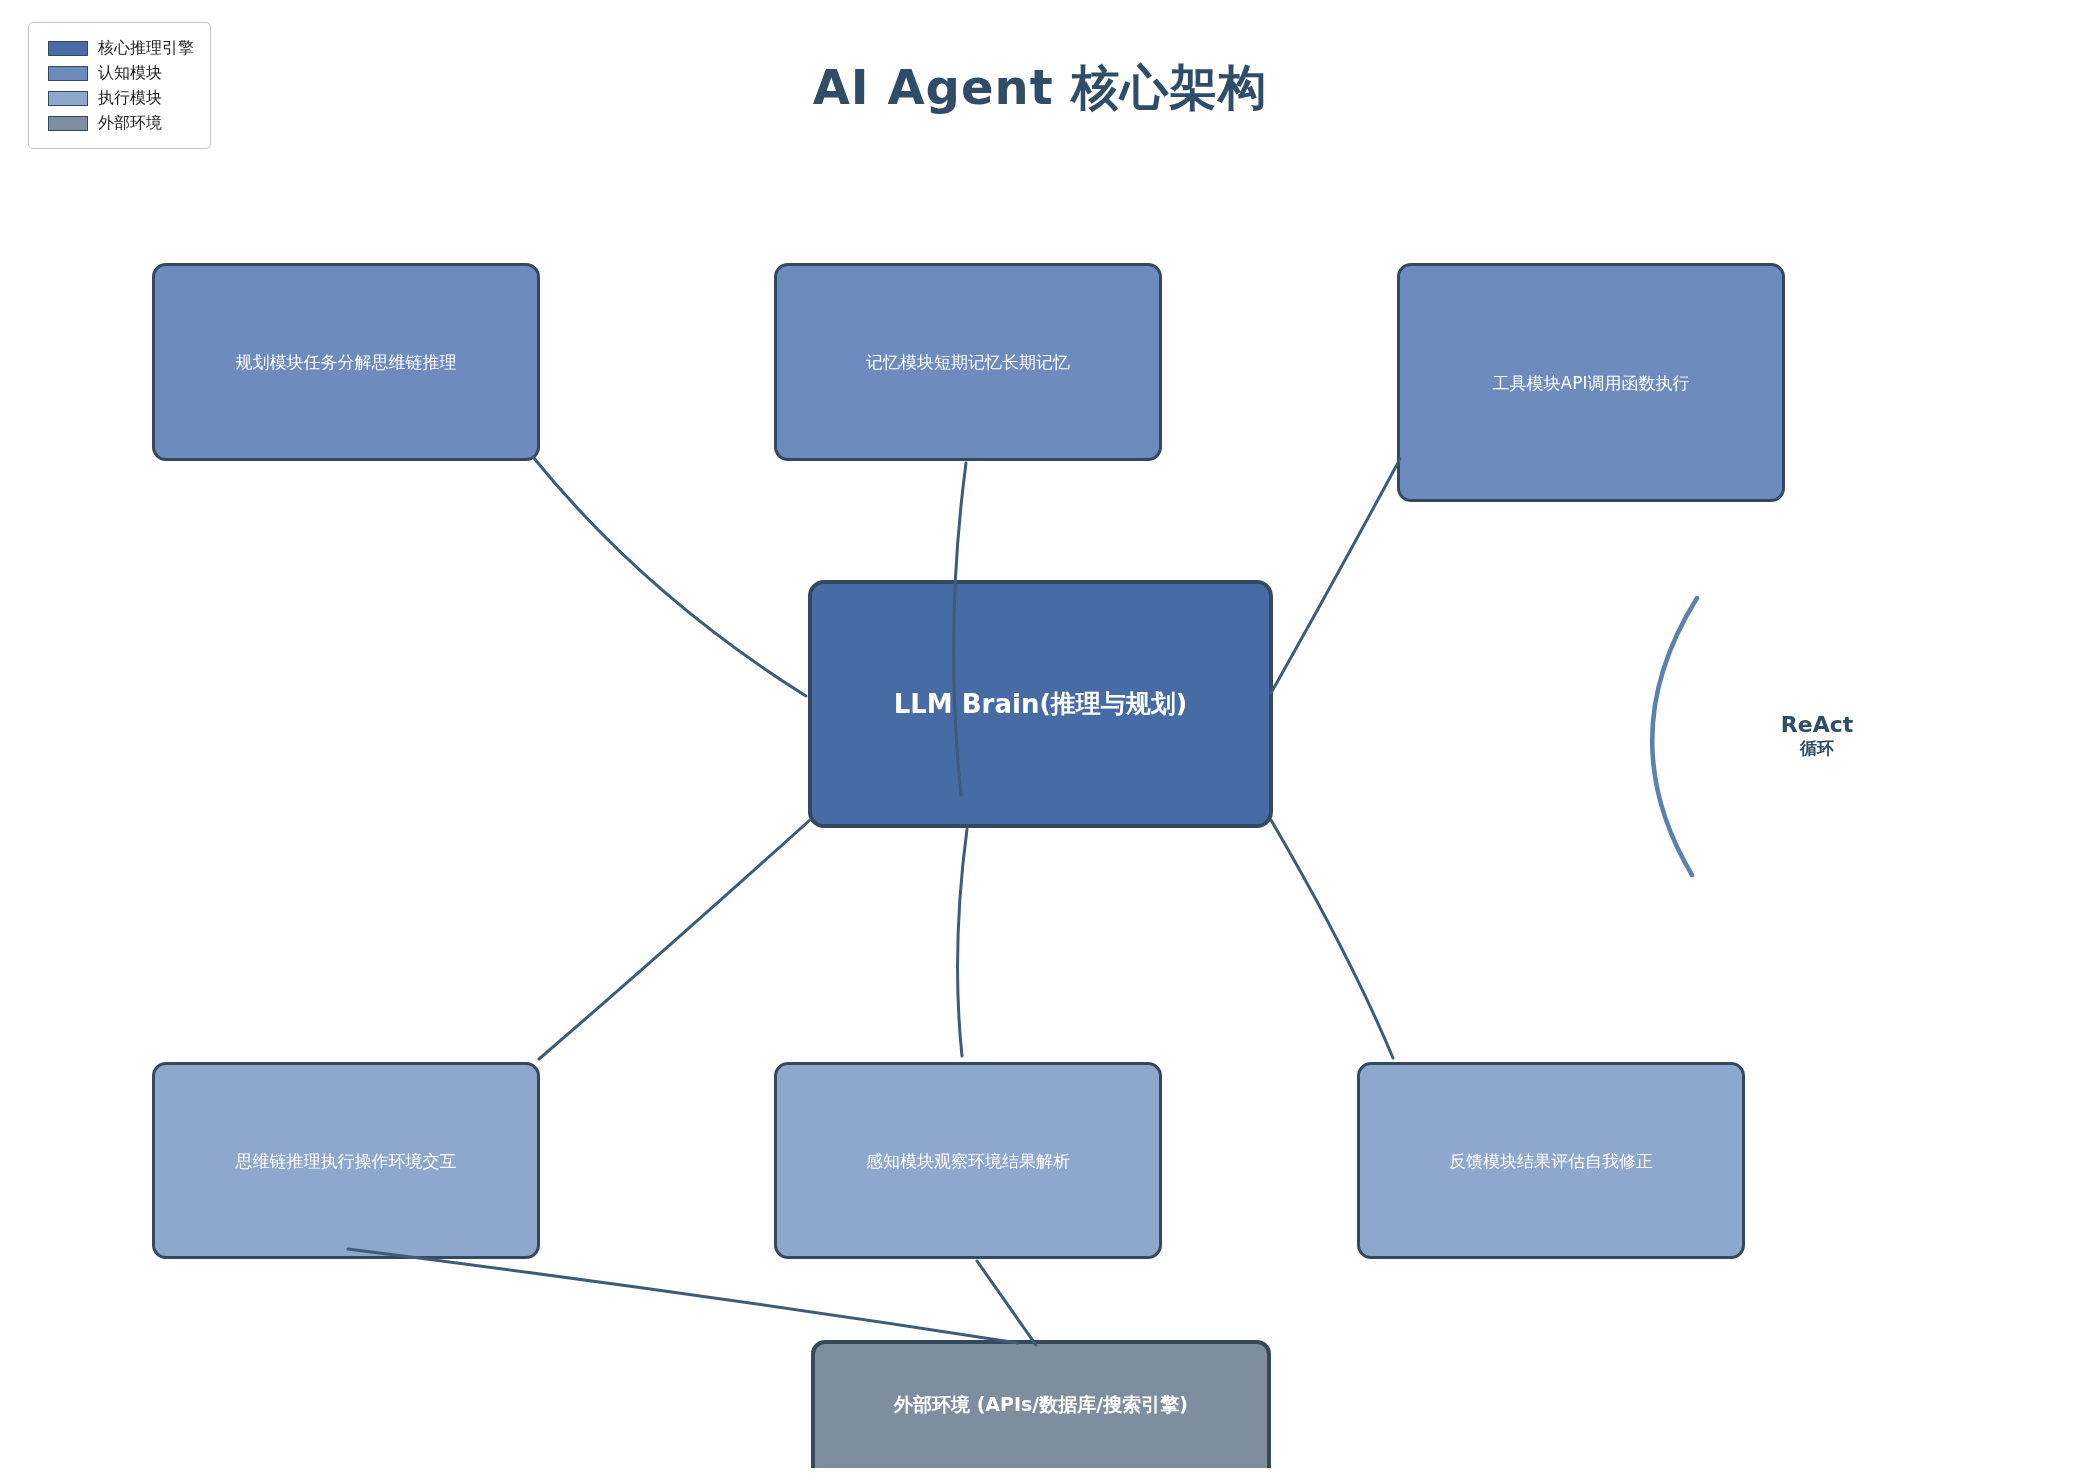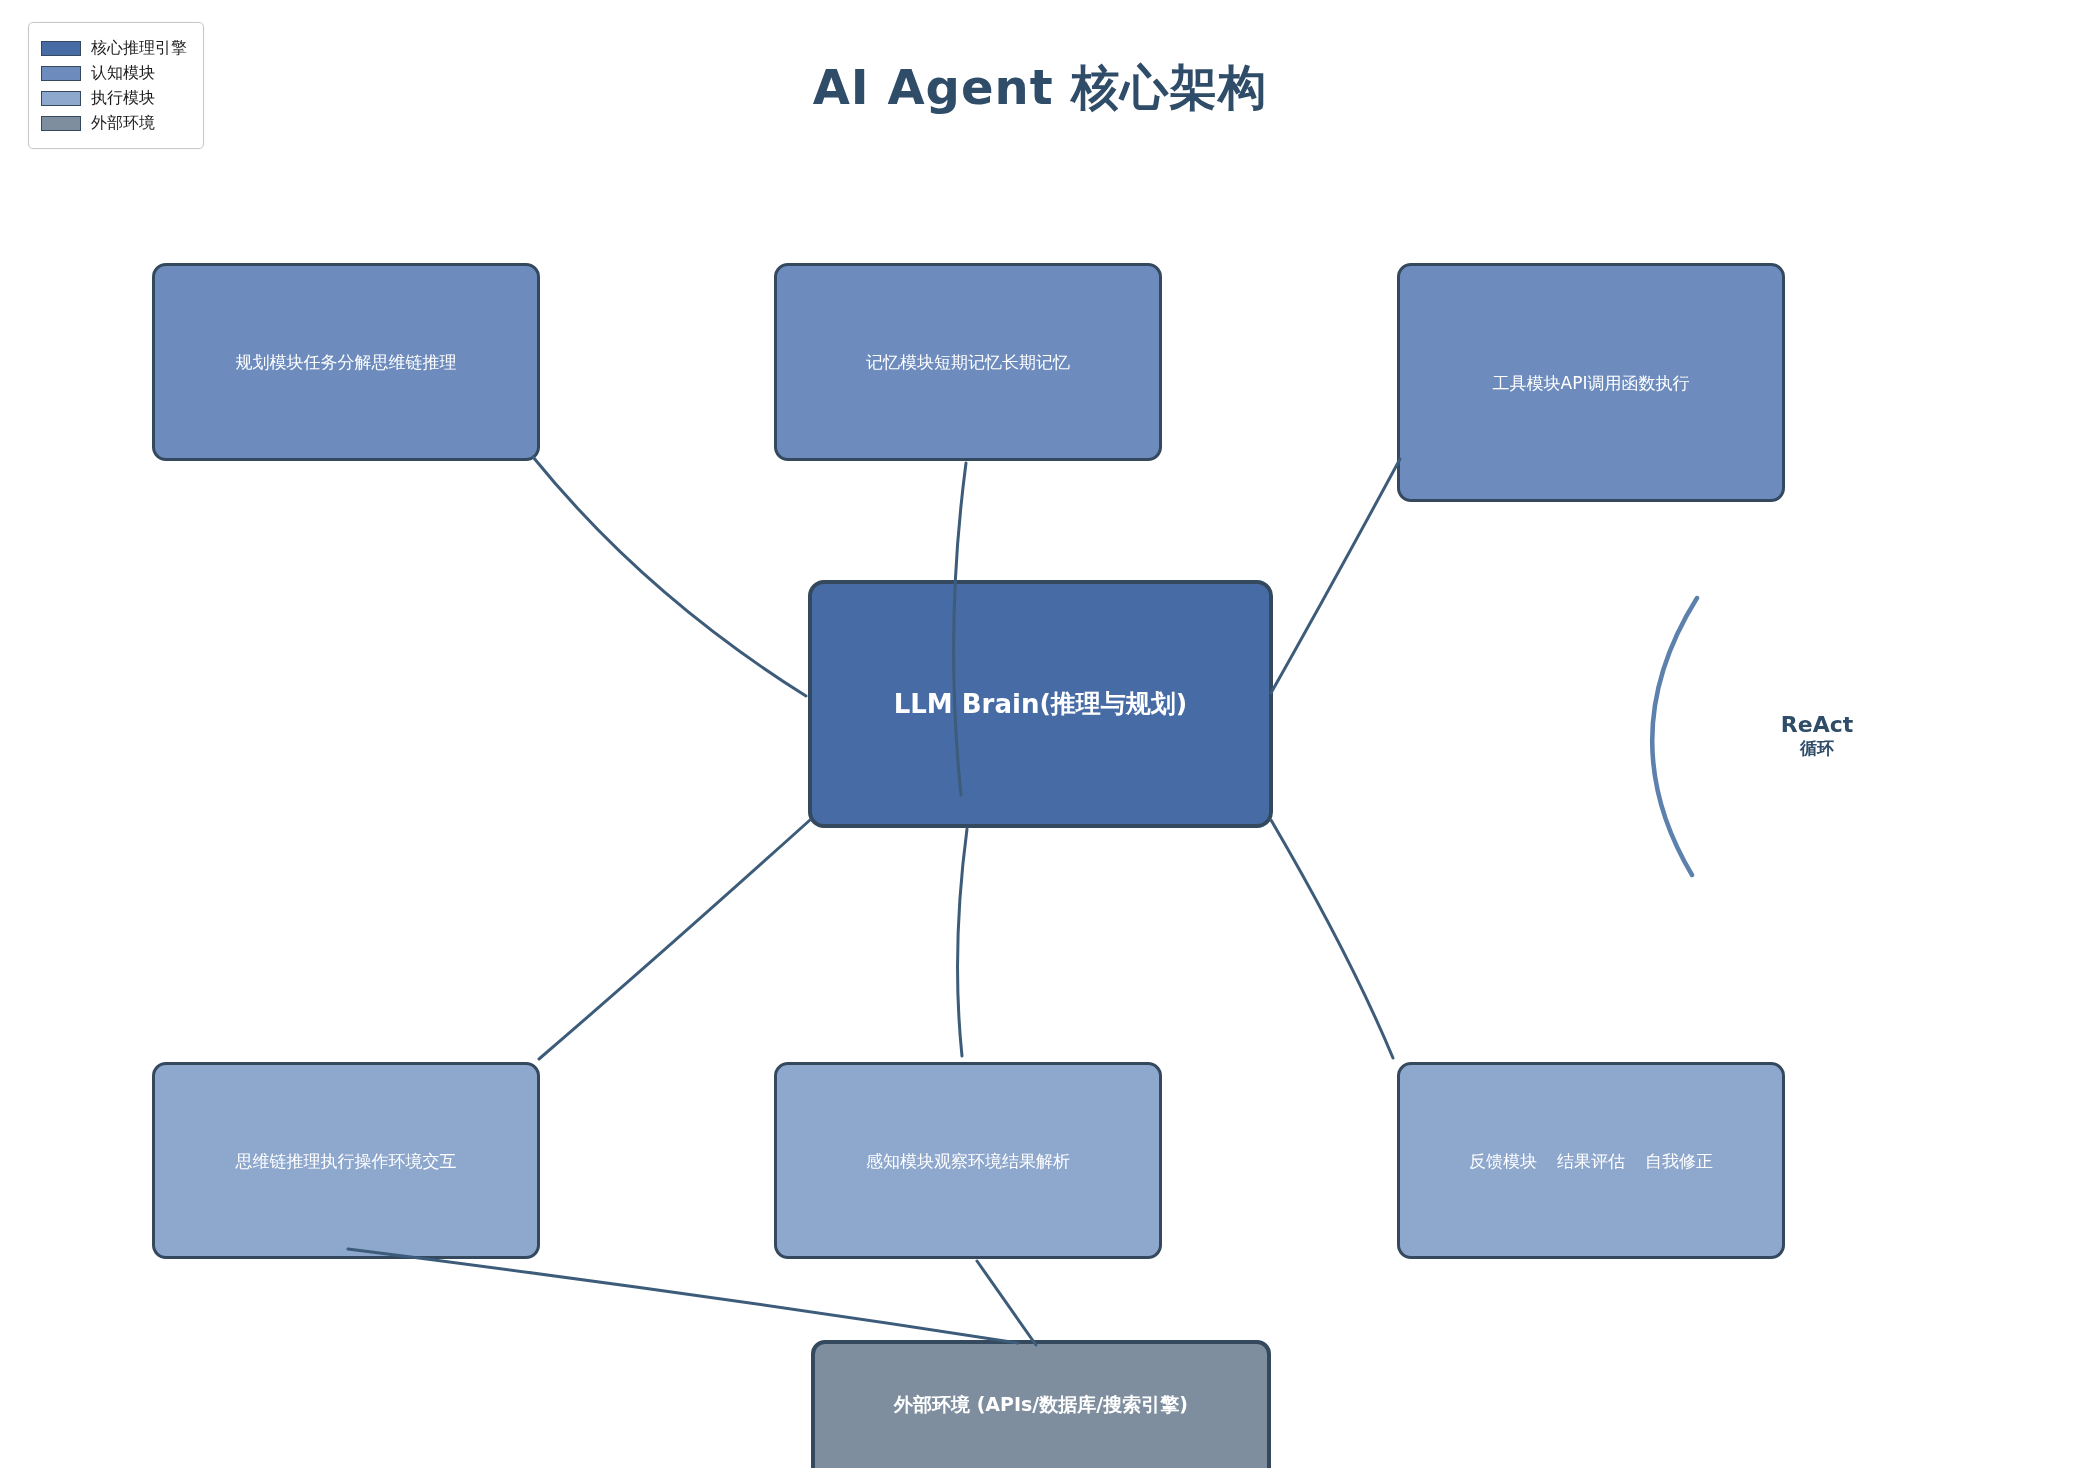--- a/index.html
+++ b/index.html
@@ -5,41 +5,41 @@
   html,body{margin:0;padding:0;background:#ffffff;}
   .canvas{position:relative;width:2080px;height:1480px;background:#ffffff;overflow:hidden;
           font-family:"DejaVu Sans","Liberation Sans",sans-serif;}
 
   
   .title{position:absolute;left:0;top:56px;width:2080px;text-align:center;
          font-size:48px;font-weight:bold;color:#2f4d68;letter-spacing:1px;}
 
   
   .legend{position:absolute;left:28px;top:22px;background:#ffffff;
-          border:1px solid #c8c8c8;border-radius:5px;padding:11px 16px 11px 12px;
+          border:1px solid #c8c8c8;border-radius:5px;padding:11px 16px 11px 19px;
           box-shadow:0 0 0 1px rgba(0,0,0,0.02);}
   .legend-row{display:flex;align-items:center;height:22px;margin:3px 0;}
   .legend-swatch{width:38px;height:13px;border:1.5px solid #34495e;margin-right:10px;flex:0 0 auto;}
   .legend-label{font-size:16px;color:#1c1c1c;white-space:nowrap;}
 
   
   .node{position:absolute;box-sizing:border-box;border:3px solid #34495e;border-radius:14px;
         display:flex;flex-direction:row;justify-content:center;align-items:center;
         color:#ffffff;font-size:17px;line-height:22px;text-align:center;}
   .node span{display:block;}
 
   #planning  {left:152px; top:263px;  width:388px;height:198px;}
   #memory    {left:774px; top:263px;  width:388px;height:198px;}
   #tools     {left:1397px;top:263px;  width:388px;height:239px;}
   #llm       {left:808px; top:580px;  width:465px;height:248px;border-width:4px;border-radius:16px;
               font-size:26px;font-weight:bold;line-height:30px;}
   #llm .sub  {font-size:25px;}
   #action    {left:152px; top:1062px; width:388px;height:197px;}
   #perception{left:774px; top:1062px; width:388px;height:197px;}
-  #feedback  {left:1397px;top:1062px; width:388px;height:197px;gap:20px;}
+  #feedback  {left:1357px;top:1062px; width:388px;height:197px;}
 
   
   .env-wrap{position:absolute;left:811px;top:1340px;width:460px;height:128px;overflow:hidden;}
   .env-box{box-sizing:border-box;width:100%;height:170px;border:4px solid #34495e;border-radius:14px;
            display:flex;justify-content:center;align-items:center;padding-bottom:40px;
            color:#ffffff;font-size:19px;font-weight:bold;text-align:center;}
 
   
   .react-label{position:absolute;left:1752px;top:712px;width:130px;text-align:center;color:#2f4d68;}
   .react-label .l1{font-size:22px;font-weight:bold;line-height:26px;}

